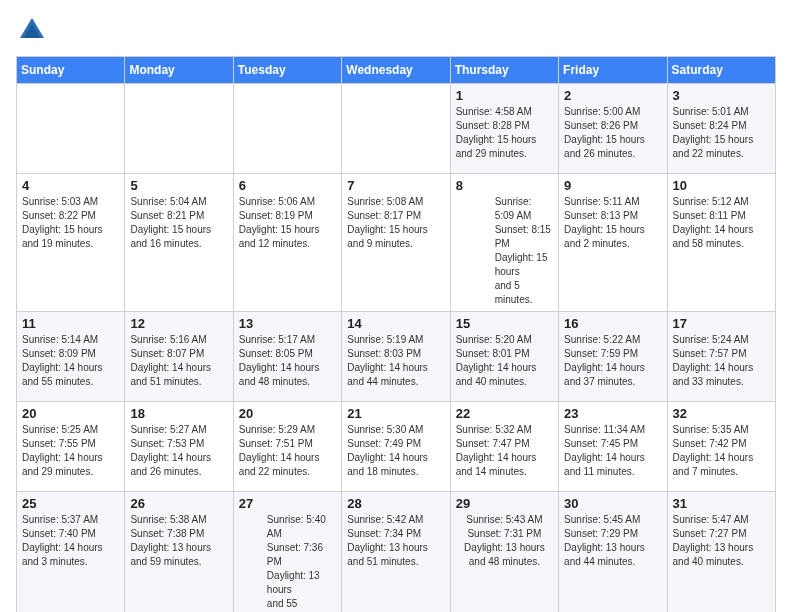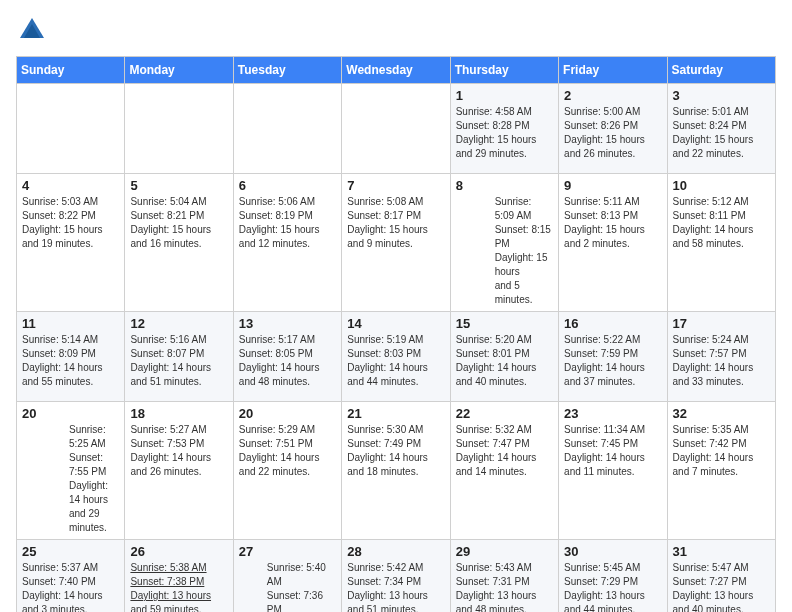--- a/index.html
+++ b/index.html
@@ -247,21 +247,21 @@
           <span class="day-num">17</span>
           <div class="day-info" style="white-space: pre-line;">Sunrise: 5:24 AM
 Sunset: 7:57 PM
 Daylight: 14 hours
 and 33 minutes.</div>
         </td>
       </tr>
       <tr>
         <td>
           <span class="day-num">20</span>
-          <div class="day-info" style="white-space: pre-line; margin-left: 47px;">Sunrise: 5:25 AM
+          <div class="day-info" style="white-space: pre-line;">Sunrise: 5:25 AM
 Sunset: 7:55 PM
 Daylight: 14 hours
 and 29 minutes.</div>
         </td>
         <td>
           <span class="day-num">18</span>
           <div class="day-info" style="white-space: pre-line;">Sunrise: 5:27 AM
 Sunset: 7:53 PM
 Daylight: 14 hours
 and 26 minutes.</div>
@@ -305,42 +305,42 @@
       <tr>
         <td>
           <span class="day-num">25</span>
           <div class="day-info" style="white-space: pre-line;">Sunrise: 5:37 AM
 Sunset: 7:40 PM
 Daylight: 14 hours
 and 3 minutes.</div>
         </td>
         <td>
           <span class="day-num">26</span>
-          <div class="day-info" style="white-space: pre-line; text-decoration: underline;">Sunrise: 5:38 AM
+          <div class="day-info" style="white-space: pre-line;">Sunrise: 5:38 AM
 Sunset: 7:38 PM
 Daylight: 13 hours
 and 59 minutes.</div>
         </td>
         <td>
           <span class="day-num">27</span>
           <div class="day-info" style="white-space: pre-line; margin-left: 28px;">Sunrise: 5:40 AM
 Sunset: 7:36 PM
 Daylight: 13 hours
 and 55 minutes.</div>
         </td>
         <td>
           <span class="day-num">28</span>
           <div class="day-info" style="white-space: pre-line;">Sunrise: 5:42 AM
 Sunset: 7:34 PM
 Daylight: 13 hours
 and 51 minutes.</div>
         </td>
         <td>
           <span class="day-num">29</span>
-          <div class="day-info" style="white-space: pre-line;">Sunrise: 5:43 AM
+          <div class="day-info" style="white-space: pre-line; text-align: center;">Sunrise: 5:43 AM
 Sunset: 7:31 PM
 Daylight: 13 hours
 and 48 minutes.</div>
         </td>
         <td>
           <span class="day-num">30</span>
           <div class="day-info" style="white-space: pre-line;">Sunrise: 5:45 AM
 Sunset: 7:29 PM
 Daylight: 13 hours
 and 44 minutes.</div>

